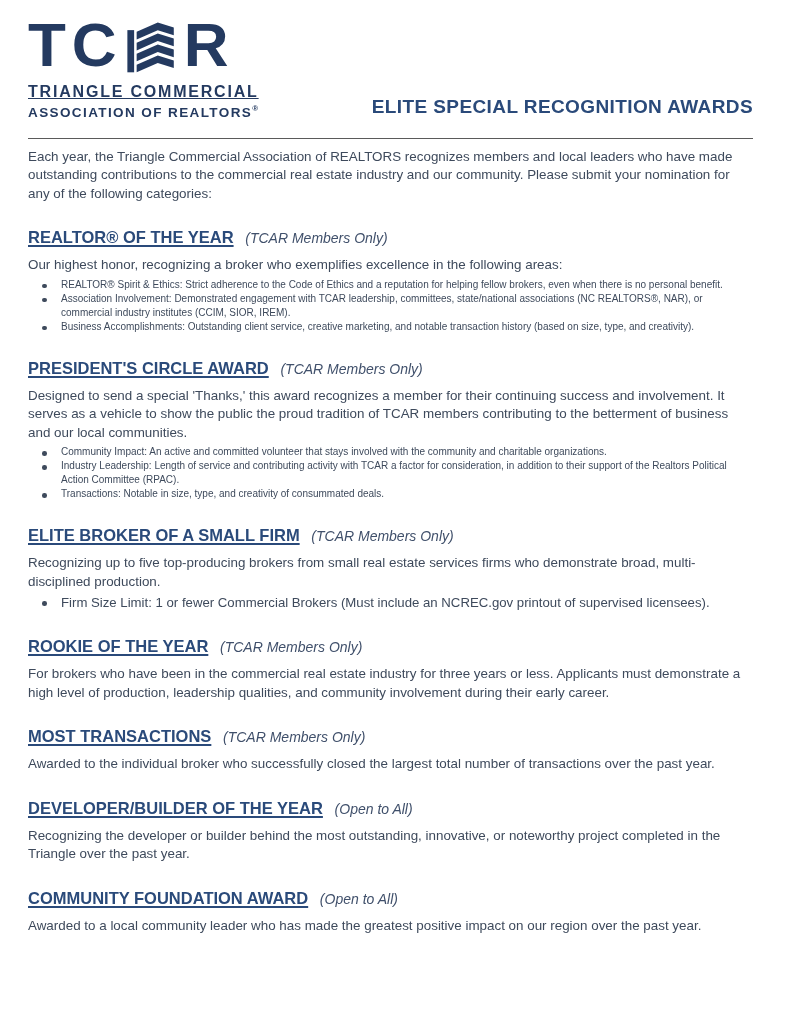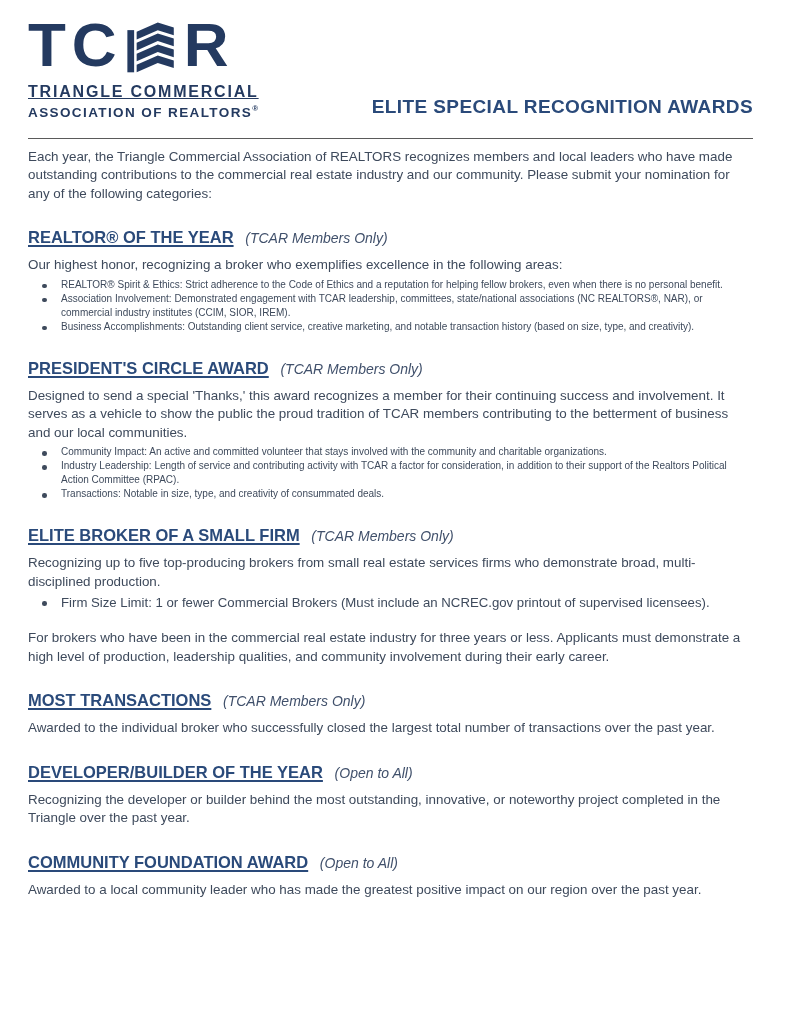--- a/index.html
+++ b/index.html
@@ -121,20 +121,24 @@
       <span class="sec-title">ELITE BROKER OF A SMALL FIRM</span>
       <span class="sec-elig">(TCAR Members Only)</span>
     </h2>
     <p class="sec-desc">Recognizing up to five top-producing brokers from small real estate services firms who demonstrate broad, multi-disciplined production.</p>
     <ul class="sec-bullets bullets-lg">
       <li>Firm Size Limit: 1 or fewer Commercial Brokers (Must include an NCREC.gov printout of supervised licensees).</li>
     </ul>
   </section>
 
   <section class="section">
+    <h2 class="sec-head">
+      <span class="sec-title">ROOKIE OF THE YEAR</span>
+      <span class="sec-elig">(TCAR Members Only)</span>
+    </h2>
     <p class="sec-desc">For brokers who have been in the commercial real estate industry for three years or less. Applicants must demonstrate a high level of production, leadership qualities, and community involvement during their early career.</p>
   </section>
 
   <section class="section">
     <h2 class="sec-head">
       <span class="sec-title">MOST TRANSACTIONS</span>
       <span class="sec-elig">(TCAR Members Only)</span>
     </h2>
     <p class="sec-desc">Awarded to the individual broker who successfully closed the largest total number of transactions over the past year.</p>
   </section>

